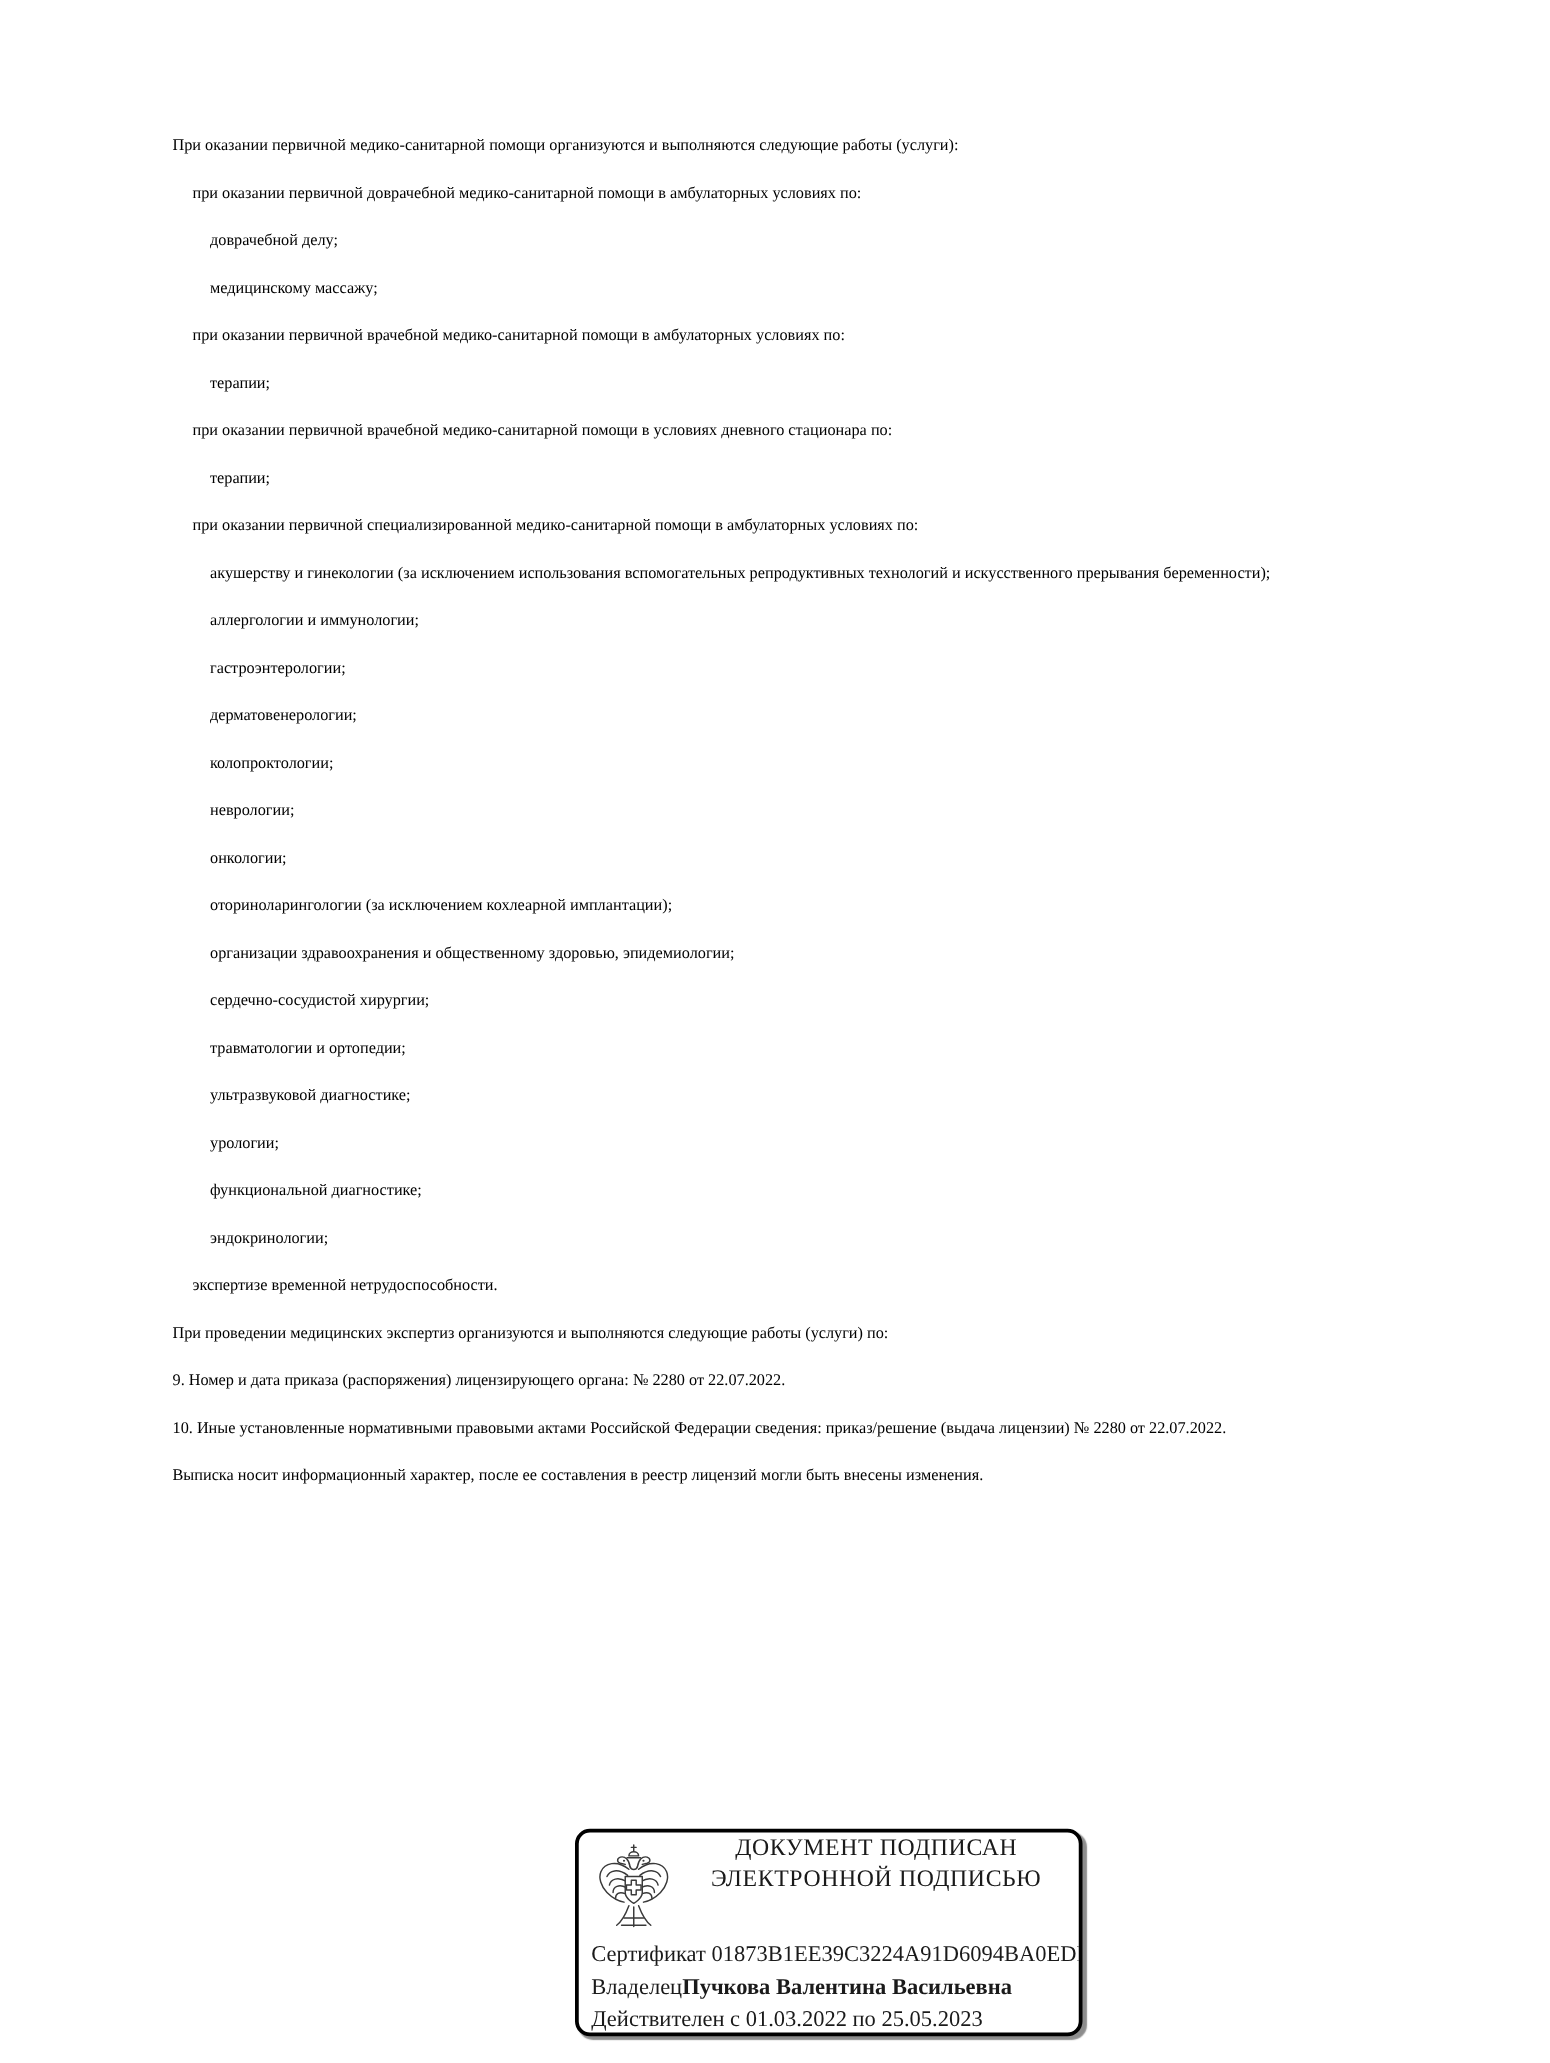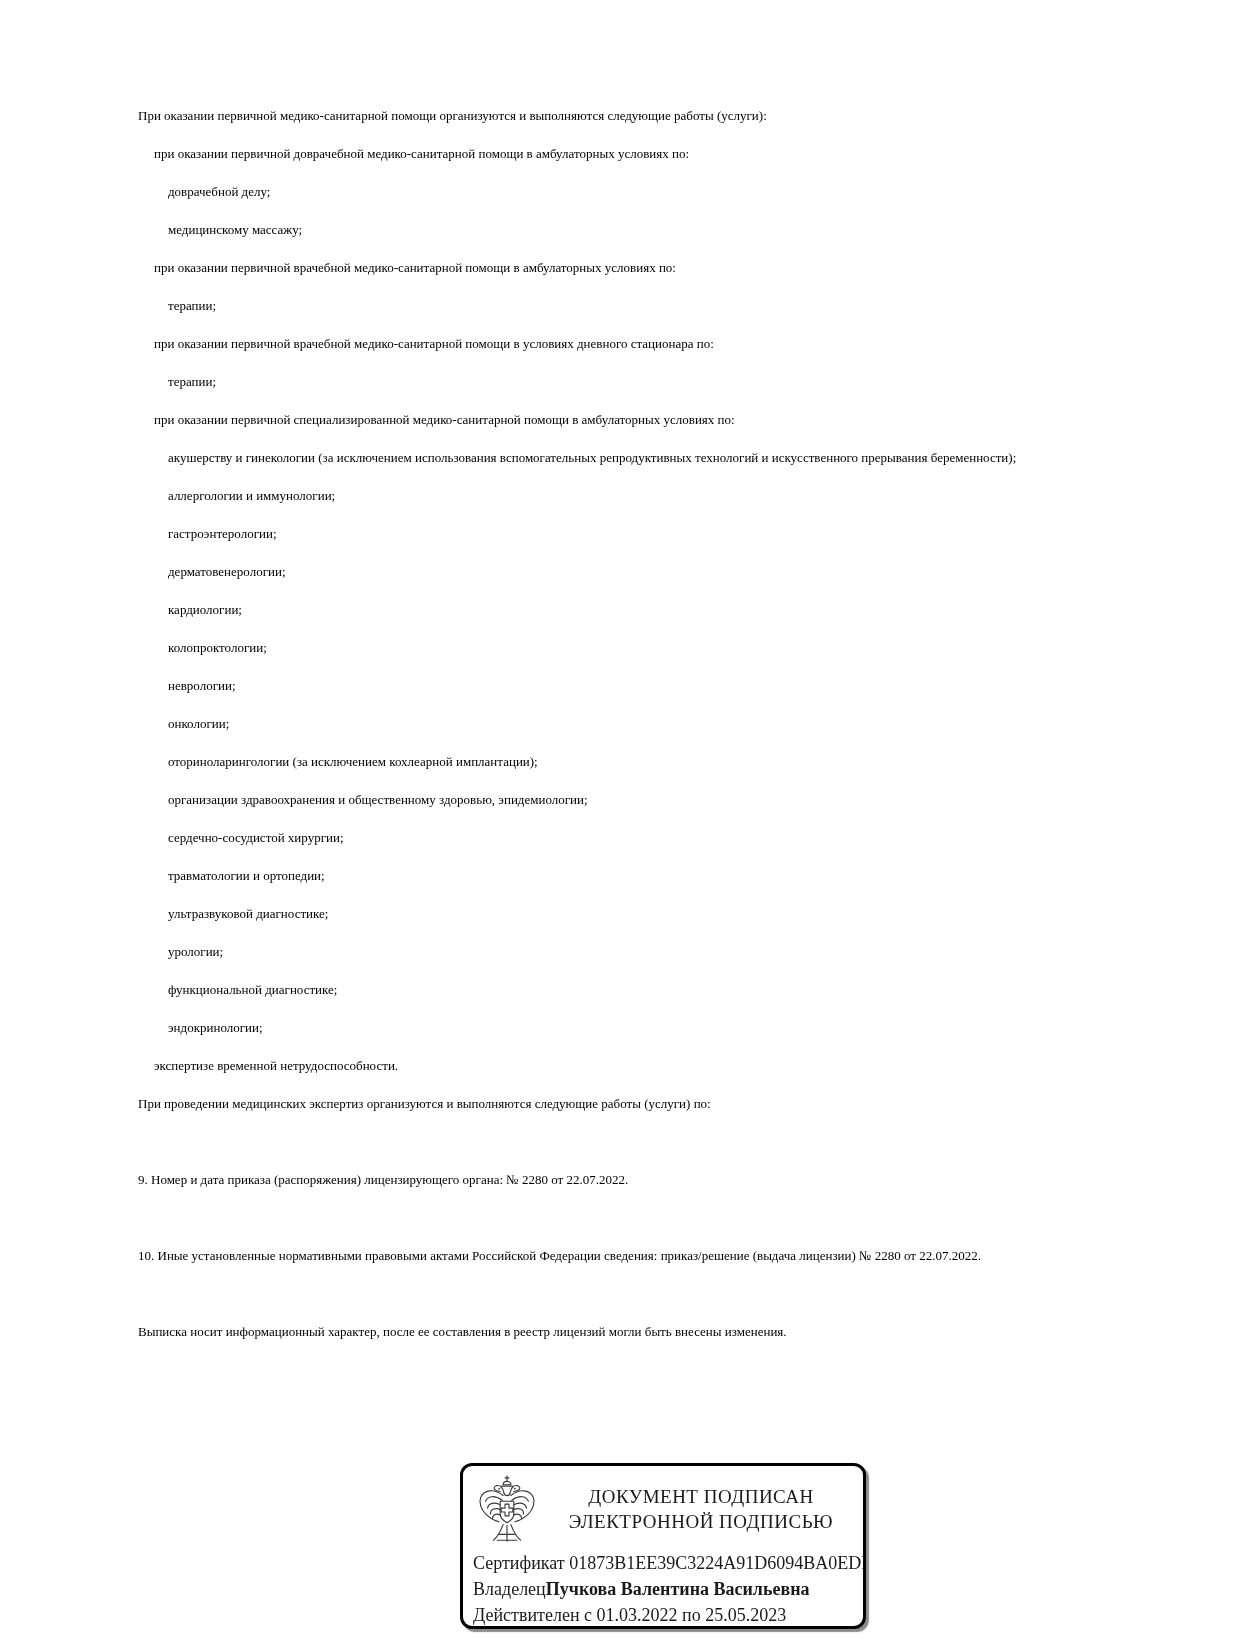--- a/index.html
+++ b/index.html
@@ -20,21 +20,21 @@
     left: 138px;
     top: 97px;
     width: 977px;
     font-size: 13px;
     line-height: 38px;
     text-align: justify;
   }
   .para { margin: 0; }
   .ind1 { text-indent: 16px; }
   .ind2 { text-indent: 30px; }
-  .gap  { margin-top: 38px; }
+  .gap  { }
 
   .stamp {
     position: absolute;
     left: 460px;
     top: 1463px;
     width: 406px;
     height: 166px;
     box-sizing: border-box;
     border: 3px solid #000000;
     border-radius: 12px;
@@ -49,21 +49,20 @@
   }
   .eagle-wrap {
     flex: 0 0 auto;
     margin: 8px 0 0 12px;
     width: 64px;
     height: 74px;
   }
   .stamp-titles {
     flex: 1 1 auto;
     text-align: center;
-    padding-top: 18px;
     font-size: 19px;
     line-height: 25px;
     letter-spacing: 0.5px;
     color: #1a1a1a;
   }
   .stamp-lines {
     padding-left: 10px;
     font-size: 18px;
     line-height: 26px;
     white-space: nowrap;
@@ -82,21 +81,20 @@
     <p class="para ind2">медицинскому массажу;</p>
     <p class="para ind1">при оказании первичной врачебной медико-санитарной помощи в амбулаторных условиях по:</p>
     <p class="para ind2">терапии;</p>
     <p class="para ind1">при оказании первичной врачебной медико-санитарной помощи в условиях дневного стационара по:</p>
     <p class="para ind2">терапии;</p>
     <p class="para ind1">при оказании первичной специализированной медико-санитарной помощи в амбулаторных условиях по:</p>
     <p class="para ind2">акушерству и гинекологии (за исключением использования вспомогательных репродуктивных технологий и искусственного прерывания беременности);</p>
     <p class="para ind2">аллергологии и иммунологии;</p>
     <p class="para ind2">гастроэнтерологии;</p>
     <p class="para ind2">дерматовенерологии;</p>
-    <p class="para ind2">кардиологии;</p>
     <p class="para ind2">колопроктологии;</p>
     <p class="para ind2">неврологии;</p>
     <p class="para ind2">онкологии;</p>
     <p class="para ind2">оториноларингологии (за исключением кохлеарной имплантации);</p>
     <p class="para ind2">организации здравоохранения и общественному здоровью, эпидемиологии;</p>
     <p class="para ind2">сердечно-сосудистой хирургии;</p>
     <p class="para ind2">травматологии и ортопедии;</p>
     <p class="para ind2">ультразвуковой диагностике;</p>
     <p class="para ind2">урологии;</p>
     <p class="para ind2">функциональной диагностике;</p>

